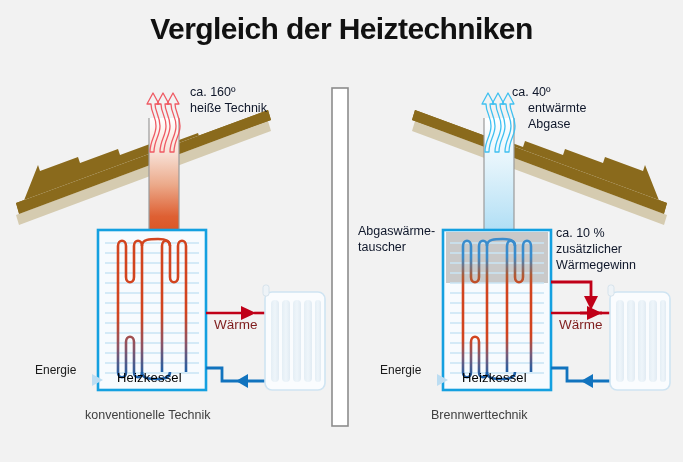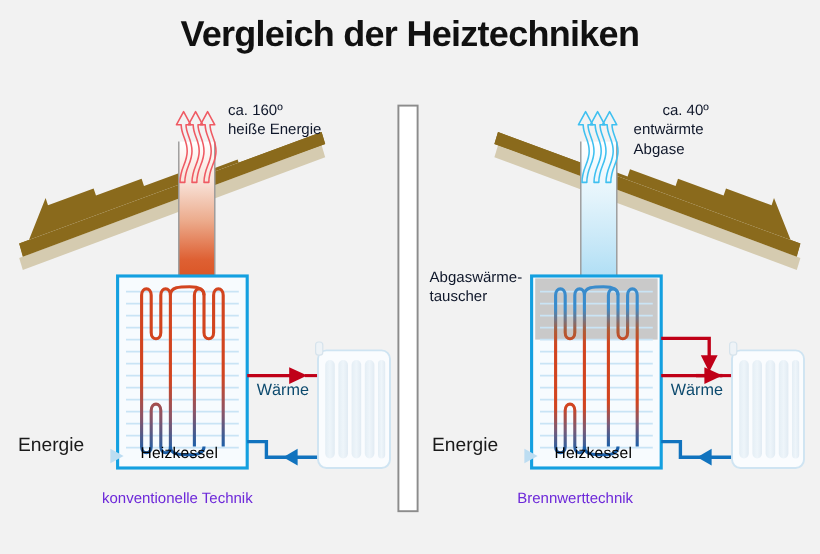--- a/index.html
+++ b/index.html
@@ -27,31 +27,32 @@
   .lbl{
     position:absolute;
     font-size:12.5px;
     color:#0f172a;
     line-height:16px;
     white-space:pre-line;
   }
   .caption{
     position:absolute;
     font-size:12.5px;
-    color:#6d28d9;
+    color:#404040;
   }
   .waerme{
     position:absolute;
     font-size:13.5px;
-    color:#0c4a6e;
+    color:#7f1d1d;
   }
   .energie{
     position:absolute;
-    font-size:16px;
+    font-size:12px;
     color:#1a1a1a;
+    margin-left:20px;
   }
   .kessel-txt{
     position:absolute;
     font-size:13px;
     color:#000000;
     letter-spacing:0.2px;
   }
 </style>
 </head>
 <body>
@@ -285,28 +286,31 @@
         <rect x="627" y="300" width="8" height="82" rx="4" fill="url(#gradFin)"></rect>
         <rect x="638" y="300" width="8" height="82" rx="4" fill="url(#gradFin)"></rect>
         <rect x="649" y="300" width="8" height="82" rx="4" fill="url(#gradFin)"></rect>
         <rect x="660" y="300" width="6" height="82" rx="3" fill="url(#gradFin)"></rect>
         <rect x="608" y="285" width="6" height="11" rx="2.5" fill="#eef3f7" stroke="#d6e3ec" stroke-width="1"></rect>
       </g>
     </g>
   </svg>
 
   <div class="lbl" style="left:190px;top:84px;">ca. 160º</div>
-  <div class="lbl" style="left:190px;top:100px;">heiße Energie</div>
+  <div class="lbl" style="left:190px;top:100px;">heiße Technik</div>
   <div class="kessel-txt" style="left:117px;top:370px;">Heizkessel</div>
   <div class="energie" style="left:15px;top:363px;">Energie</div>
   <div class="waerme" style="left:214px;top:317px;">Wärme</div>
   <div class="caption" style="left:85px;top:408px;">konventionelle Technik</div>
 
-  <div class="lbl" style="left:552px;top:84px;">ca. 40º</div>
+  <div class="lbl" style="left:512px;top:84px;">ca. 40º</div>
   <div class="lbl" style="left:358px;top:223px;">Abgaswärme-
 tauscher</div>
   <div class="lbl" style="left:528px;top:100px;">entwärmte Abgase</div>
+  <div class="lbl" style="left:556px;top:225px;">ca. 10 %
+zusätzlicher
+Wärmegewinn</div>
   <div class="kessel-txt" style="left:462px;top:370px;">Heizkessel</div>
   <div class="energie" style="left:360px;top:363px;">Energie</div>
   <div class="waerme" style="left:559px;top:317px;">Wärme</div>
   <div class="caption" style="left:431px;top:408px;">Brennwerttechnik</div>
 
 </div>
 
 </body></html>

